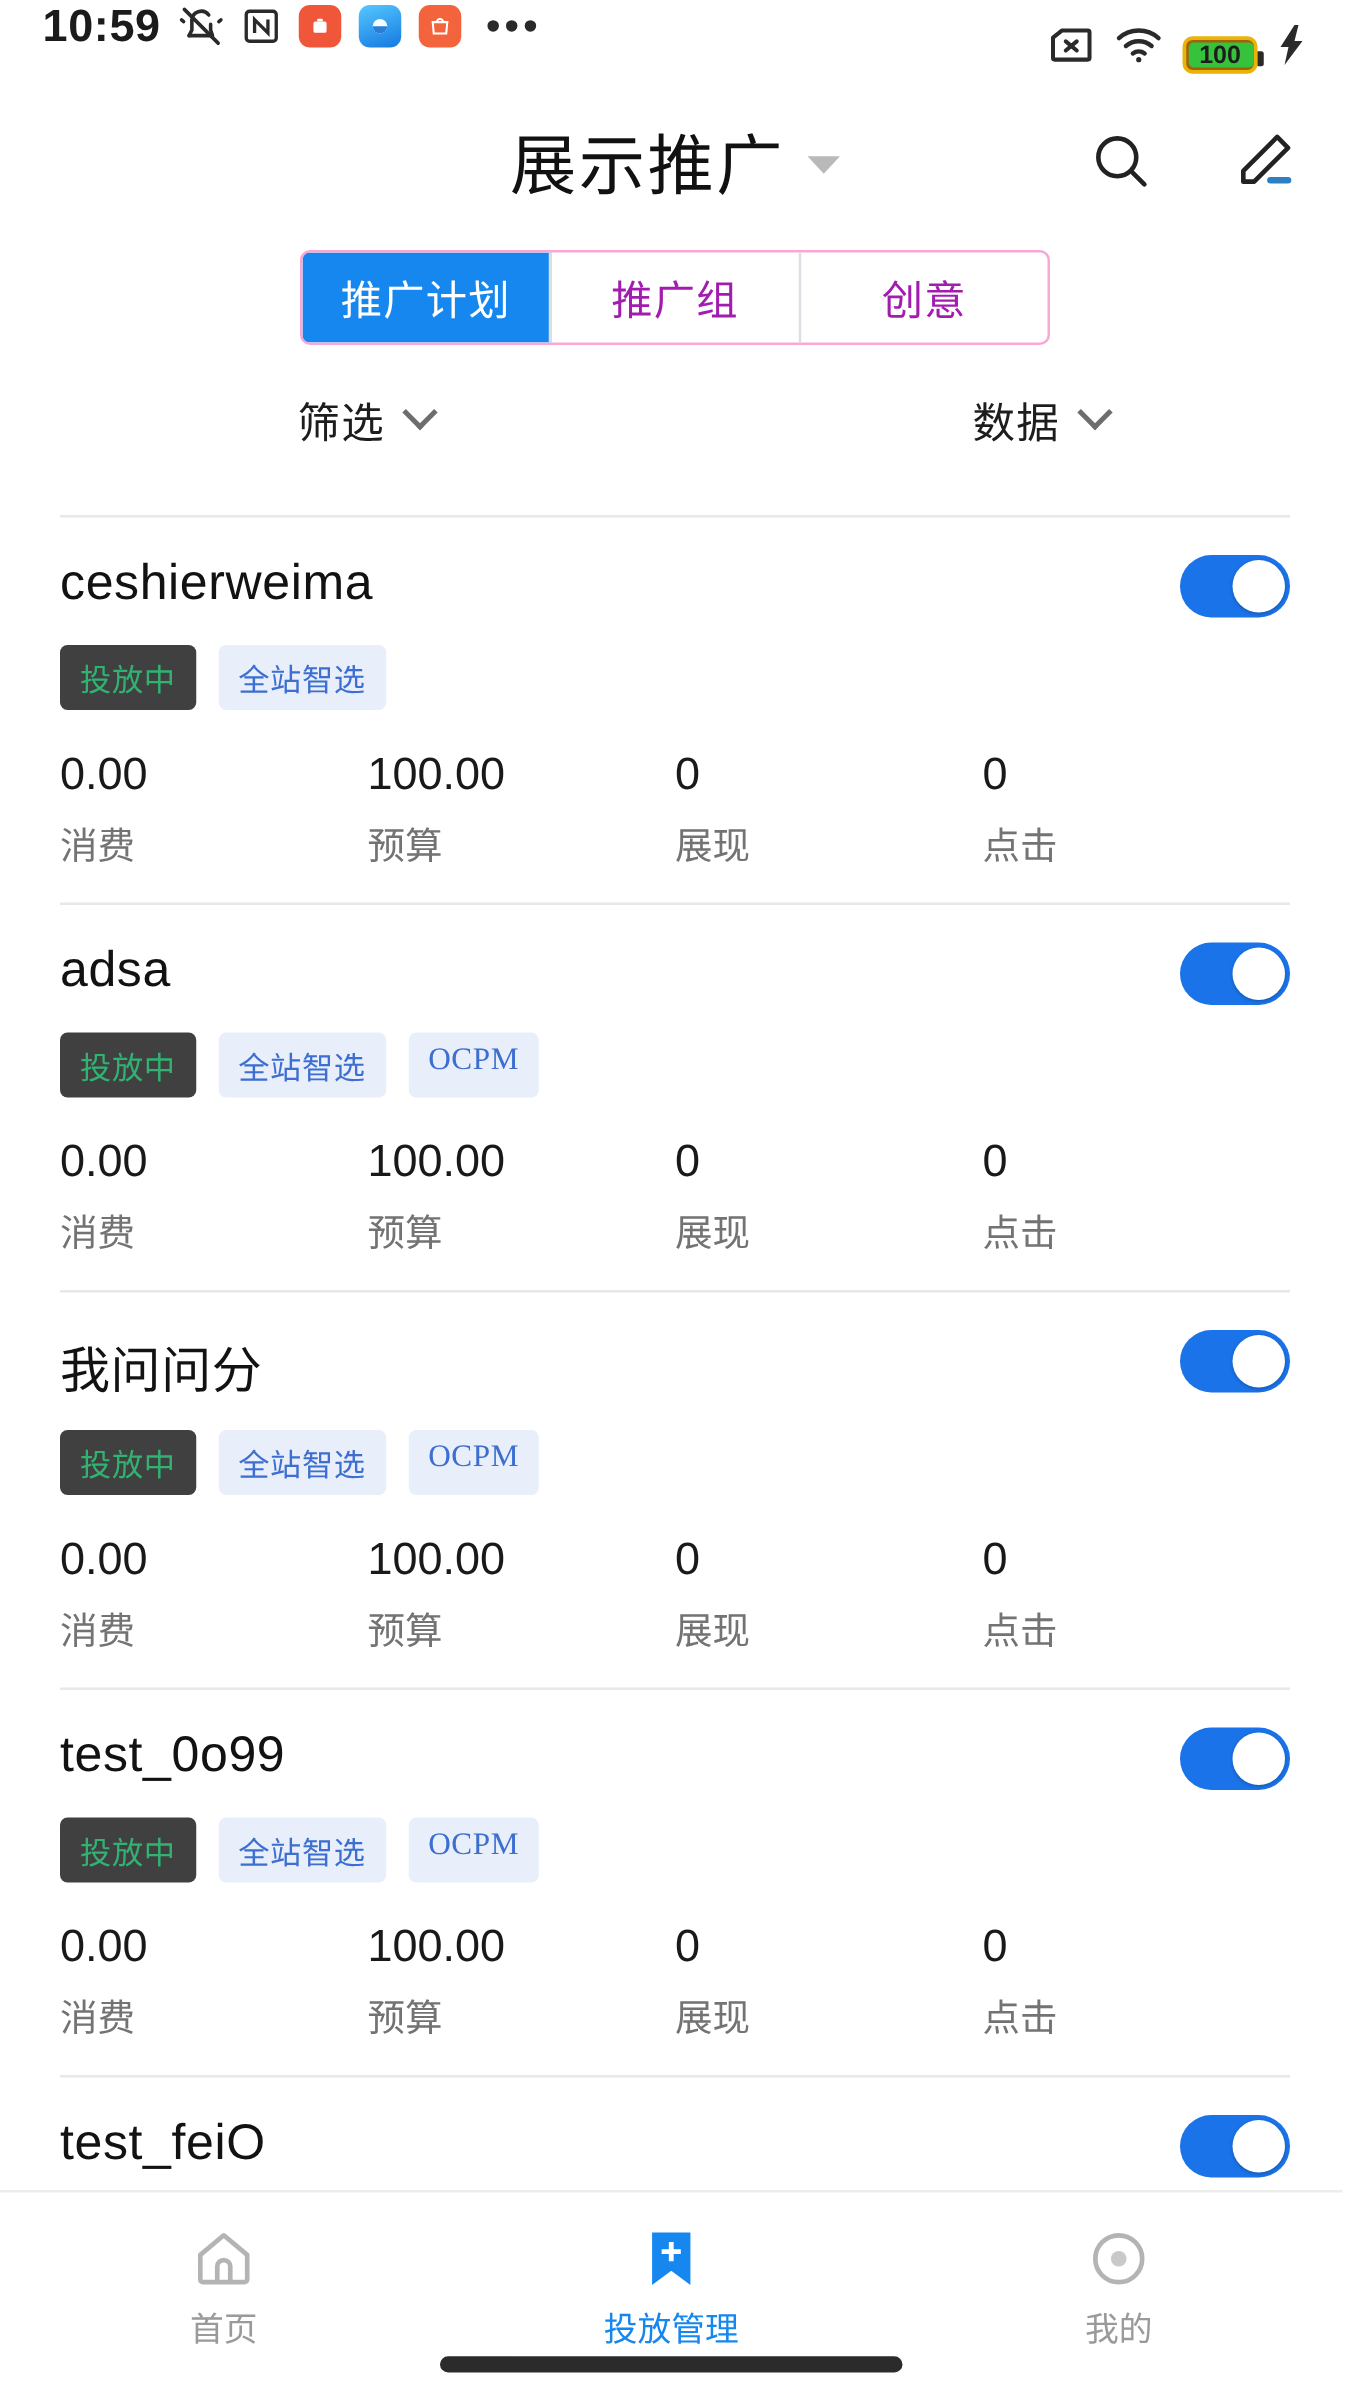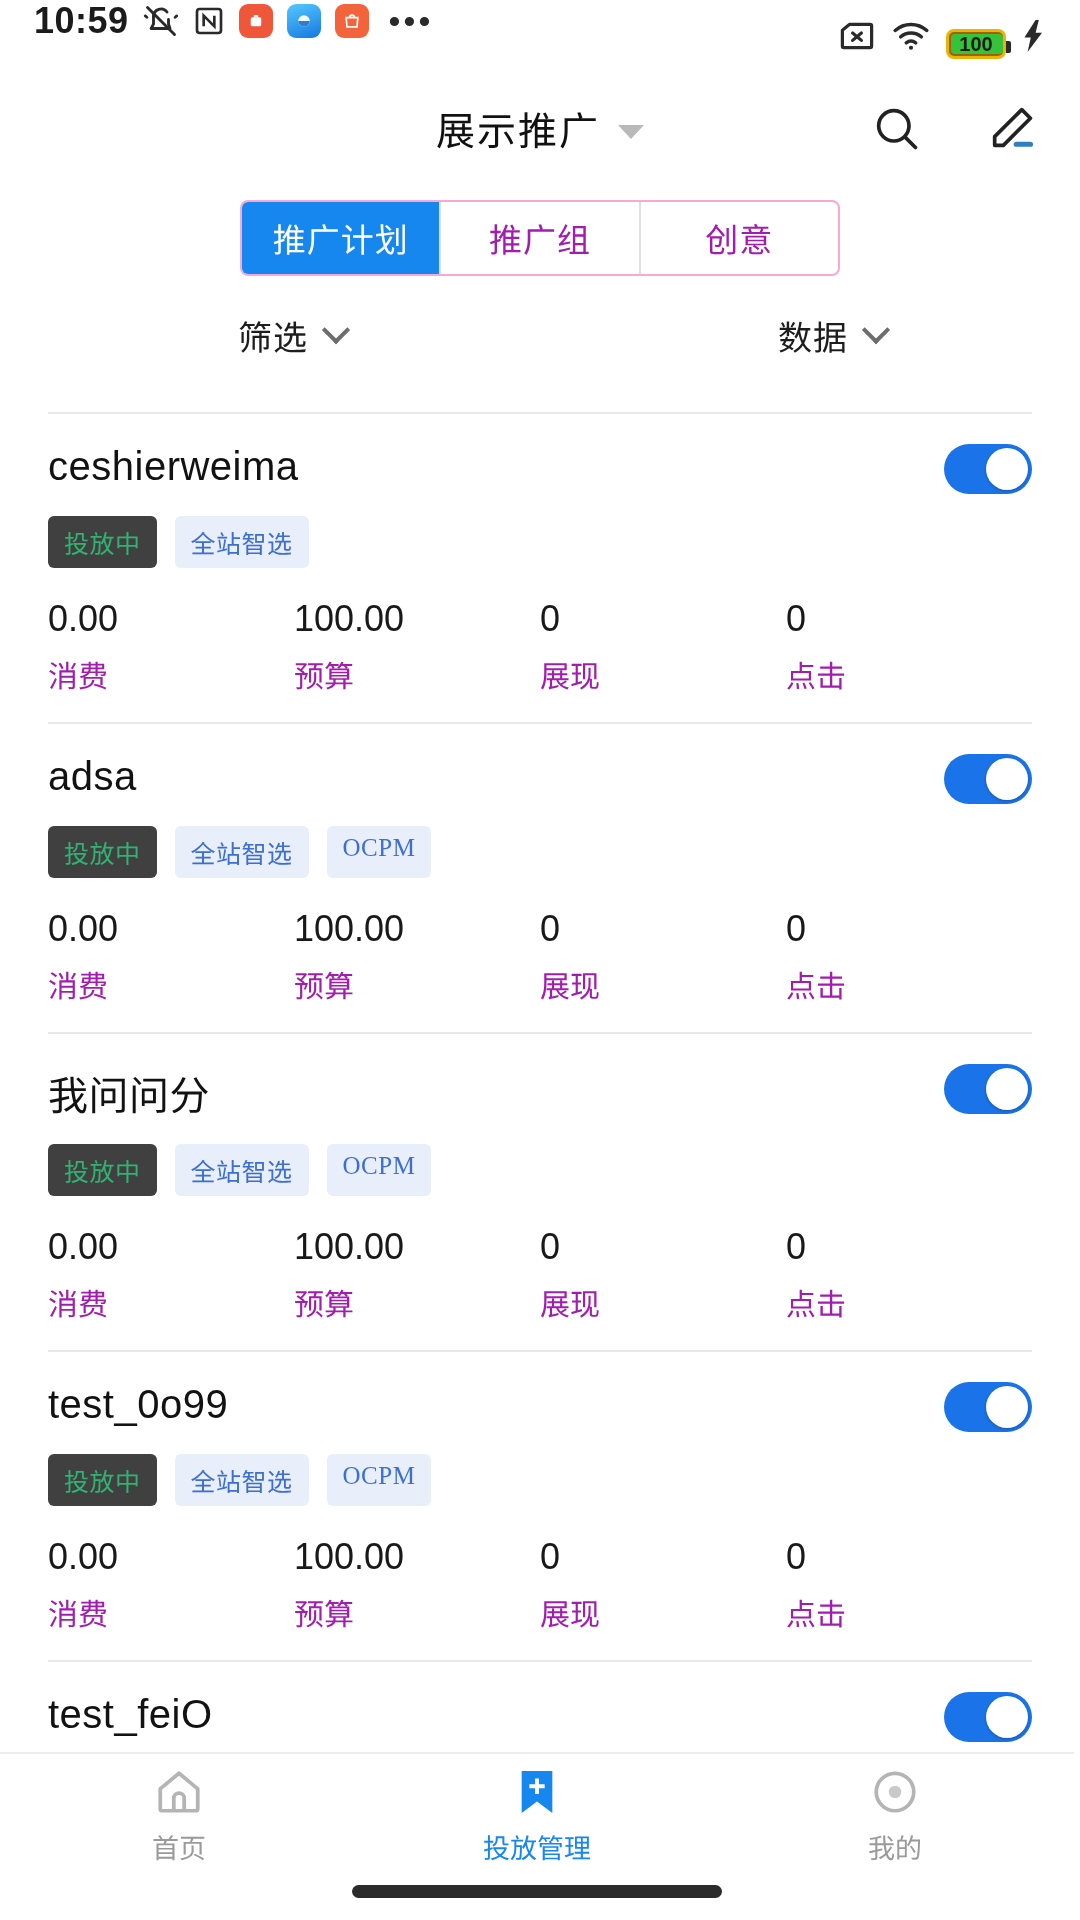--- a/index.html
+++ b/index.html
@@ -36,21 +36,21 @@
   .batt::after{content:"";position:absolute;right:-8px;top:9px;width:5px;height:12px;
                background:#2a2a2a;border-radius:0 2px 2px 0;}
   .batt-fill{position:absolute;left:2px;top:2px;bottom:2px;width:52px;background:#36c23b;border-radius:4px;}
   .batt-num{position:relative;font-size:20px;font-weight:700;color:#1d1d1d;z-index:2;}
 
   
   .header{
     height:112px; display:flex; align-items:center; justify-content:center;
     position:relative;
   }
-  .h-title{ font-size:39px; color:#111; font-weight:400; letter-spacing:2px; }
+  .h-title{ font-size:53px; color:#111; font-weight:400; letter-spacing:2px; }
   .h-caret{
     width:0;height:0;border-left:13px solid transparent;border-right:13px solid transparent;
     border-top:14px solid #b9b9b9; margin-left:18px; margin-top:8px;
   }
   .h-actions{ position:absolute; right:42px; top:0; height:112px;
               display:flex; align-items:center; gap:64px; }
 
   
   .tabs{
     margin:16px auto 0; width:600px; height:76px;
@@ -93,27 +93,27 @@
   }
   .tags{ display:flex; gap:18px; margin-top:22px; }
   .tag{
     font-size:25px; padding:8px 16px; border-radius:6px; letter-spacing:.5px;
   }
   .tag.green{ background:#404040; color:#31b272; }
   .tag.blue{ background:#e9eefb; color:#3d6fd0;font-family:Liberation Serif, serif; }
   .metrics{ display:flex; margin-top:30px; }
   .metric{ flex:1; }
   .m-val{ font-size:36px; color:#191919; }
-  .m-lab{ font-size:30px; color:#a21caf; margin-top:12px; }
+  .m-lab{ font-size:30px; color:#737373; margin-top:12px; }
 
   
   .bottomnav{
     position:absolute; left:0; right:6px; bottom:0; height:168px;
     background:#fff; border-top:2px solid #ededed;
-    display:flex; align-items:flex-start; padding-top:13px;
+    display:flex; align-items:flex-start; padding-top:28px;
   }
   .nav-item{ flex:1; display:flex; flex-direction:column; align-items:center; gap:10px; }
   .nav-label{ font-size:27px; color:#9a9a9a; }
   .nav-item.active .nav-label{ color:#1787f0; }
   .homebar{
     position:absolute; bottom:22px; left:50%; transform:translateX(-50%);
     width:370px; height:13px; border-radius:7px; background:#2b2b2b;
   }
   .watermark{
     position:absolute; right:14px; bottom:96px;

